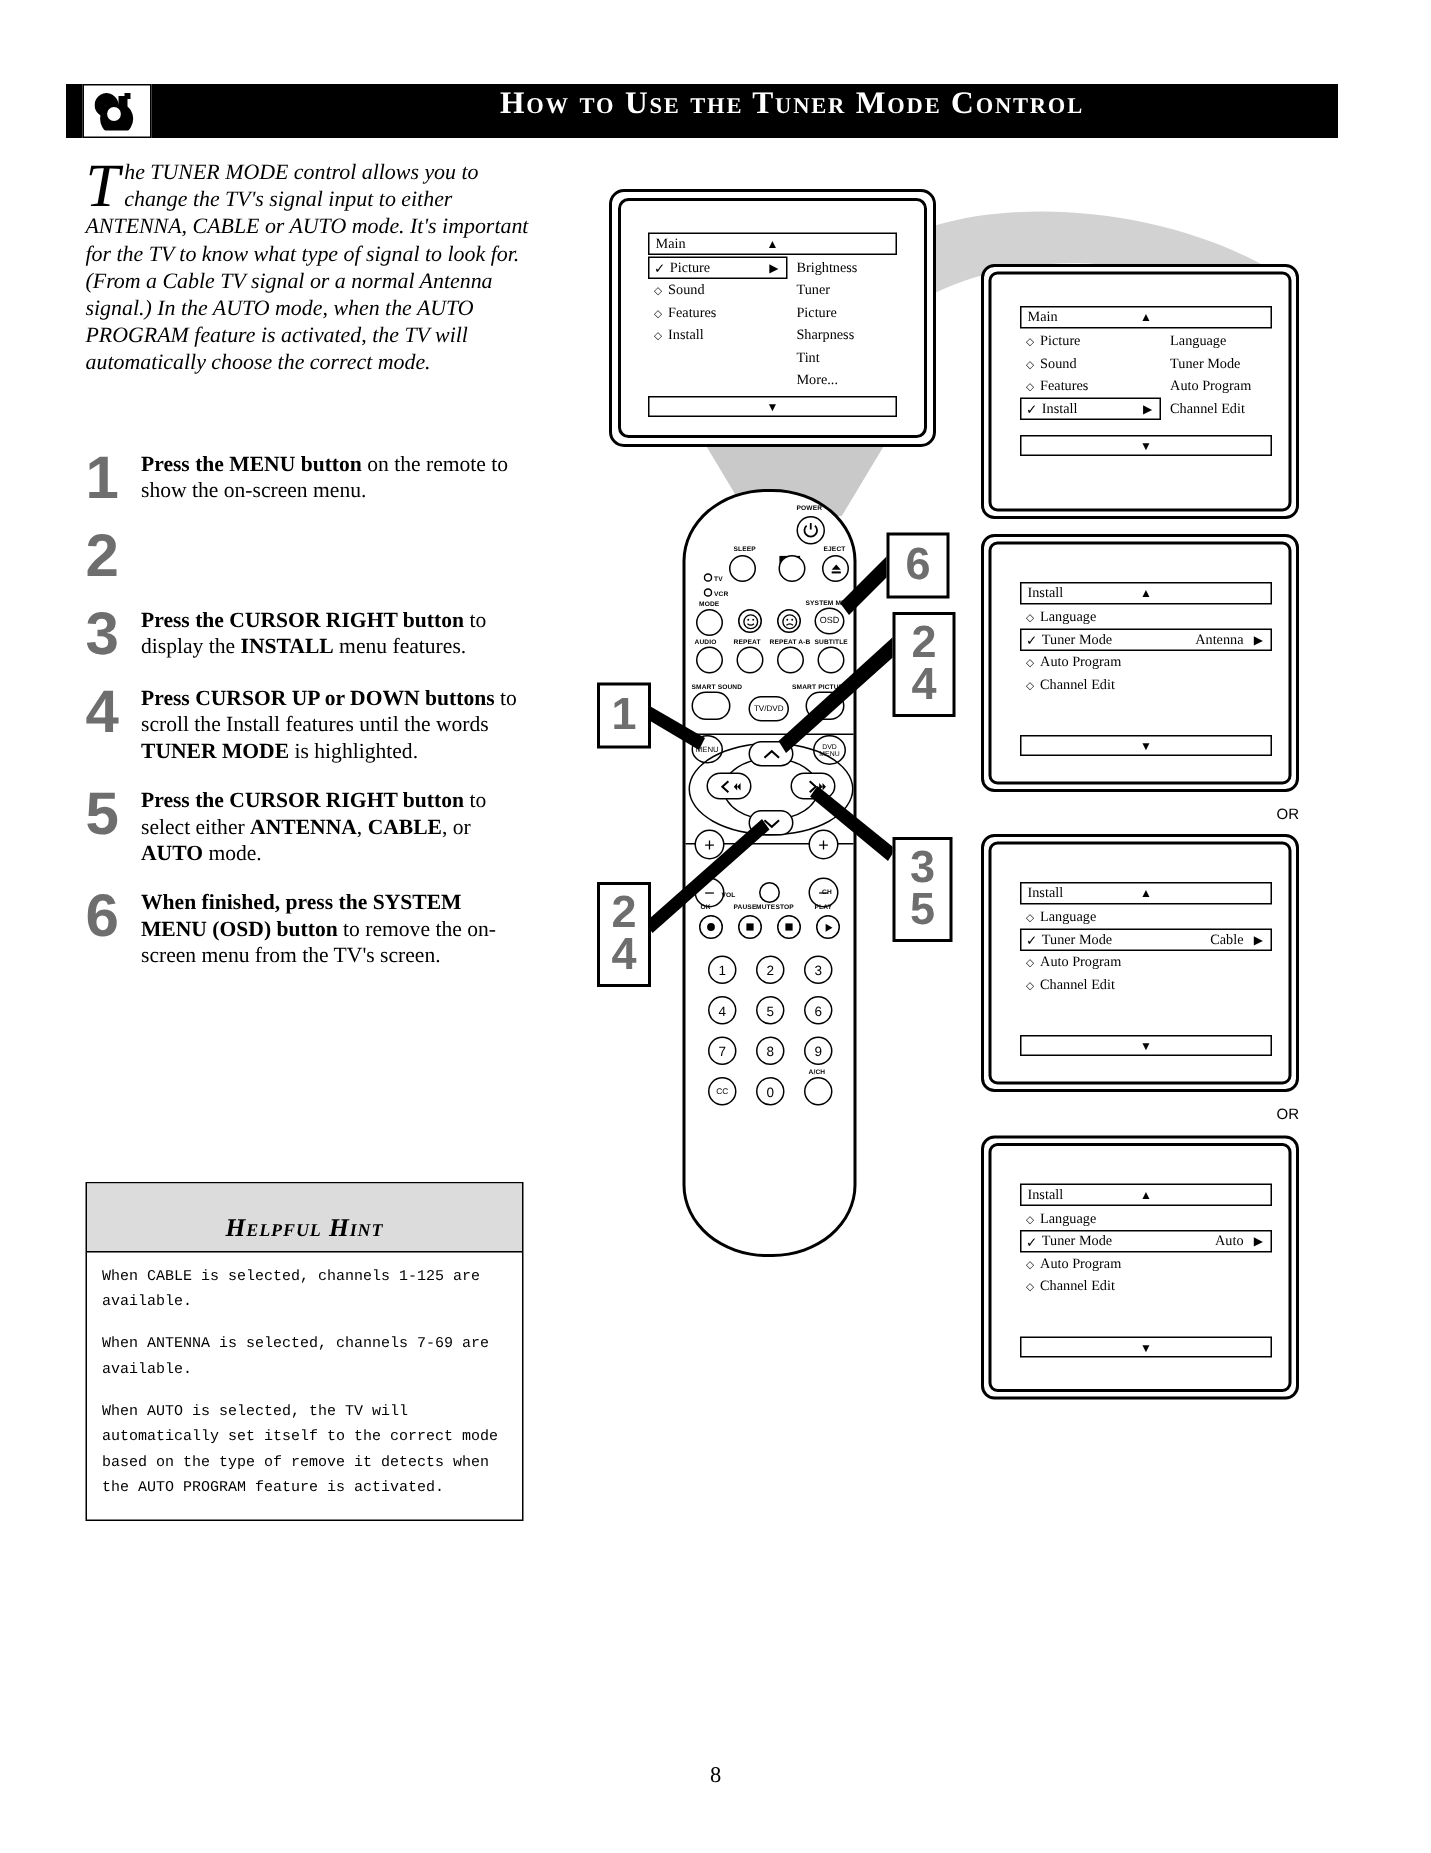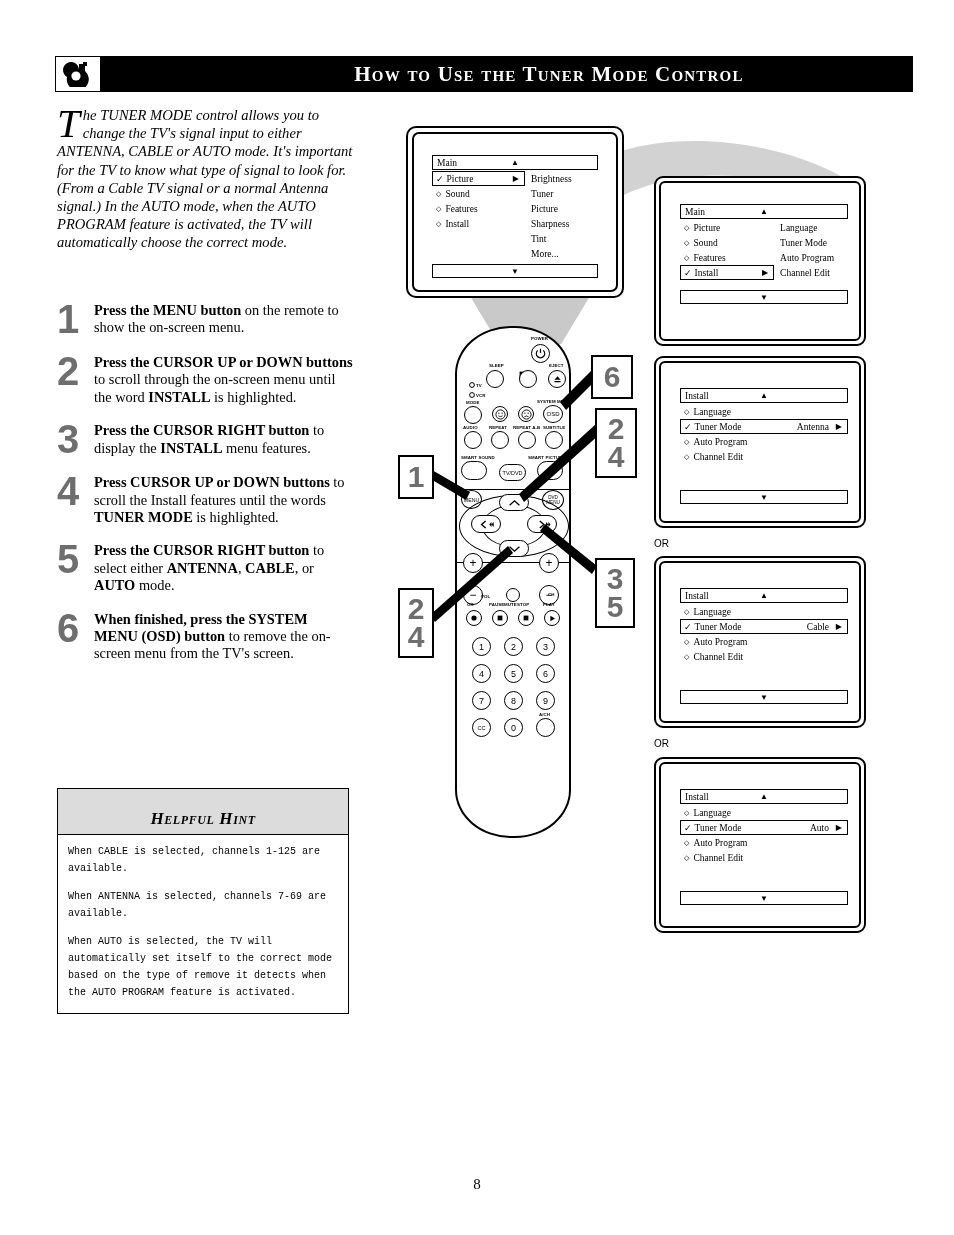--- a/index.html
+++ b/index.html
@@ -8,23 +8,23 @@
     width: 954px; height: 1235px;
     background:#ffffff;
     font-family: "Liberation Serif", serif;
     color:#000;
     position:relative;
     overflow:hidden;
   }
 
   
   .header-bar{
-    position:absolute; left:65px; top:56px; width:848px; height:36px;
+    position:absolute; left:44px; top:56px; width:848px; height:36px;
     background:#000;
-    display:flex; align-items:center; justify-content:center;
+    display:flex; align-items:flex-start; justify-content:center;
   }
   .header-title{
     color:#fff;
     font-family:"Liberation Serif", serif;
     font-weight:bold;
     font-size:21px;
     font-variant:small-caps;
     letter-spacing:1.2px;
     padding-left:120px;
     white-space:nowrap;
@@ -177,21 +177,21 @@
   .screen-inner{
     position:absolute; left:3px; top:3px; right:3px; bottom:3px;
     border:2px solid #000; border-radius:6px;
   }
   .screen .osd{
     left:24px; right:16px; top:26px; width:auto;
   }
   .screen .osd-bottombar{ margin-top:10px; }
 
   .or-label{
-    position:absolute; width:212px; text-align:left;
+    position:absolute; width:212px; text-align:right;
     font-family:"Liberation Sans", sans-serif; font-size:10px;
   }
 
   
   .remote{
     position:absolute; left:455px; top:326px; width:116px; height:512px;
     border:2.5px solid #000;
     border-radius:56px / 48px;
     background:#fff;
     z-index:1;
@@ -259,21 +259,20 @@
   <span class="dropcap">T</span><span>he TUNER MODE control allows you to change the TV's signal input to either ANTENNA, CABLE or AUTO mode. It's important for the TV to know what type of signal to look for. (From a Cable TV signal or a normal Antenna signal.) In the AUTO mode, when the AUTO PROGRAM feature is activated, the TV will automatically choose the correct mode.</span>
 </div>
 
 <div class="steps">
   <div class="step">
     <div class="step-num">1</div>
     <div class="step-text"><b>Press the MENU button</b> on the remote to show the on-screen menu.</div>
   </div>
   <div class="step">
     <div class="step-num">2</div>
-    <div class="step-text"><b>Press the CURSOR UP or DOWN buttons</b> to scroll through the on-screen menu until the word <b>INSTALL</b> is highlighted.</div>
   </div>
   <div class="step">
     <div class="step-num">3</div>
     <div class="step-text"><b>Press the CURSOR RIGHT button</b> to display the <b>INSTALL</b> menu features.</div>
   </div>
   <div class="step">
     <div class="step-num">4</div>
     <div class="step-text"><b>Press CURSOR UP or DOWN buttons</b> to scroll the Install features until the words <b>TUNER MODE</b> is highlighted.</div>
   </div>
   <div class="step">

